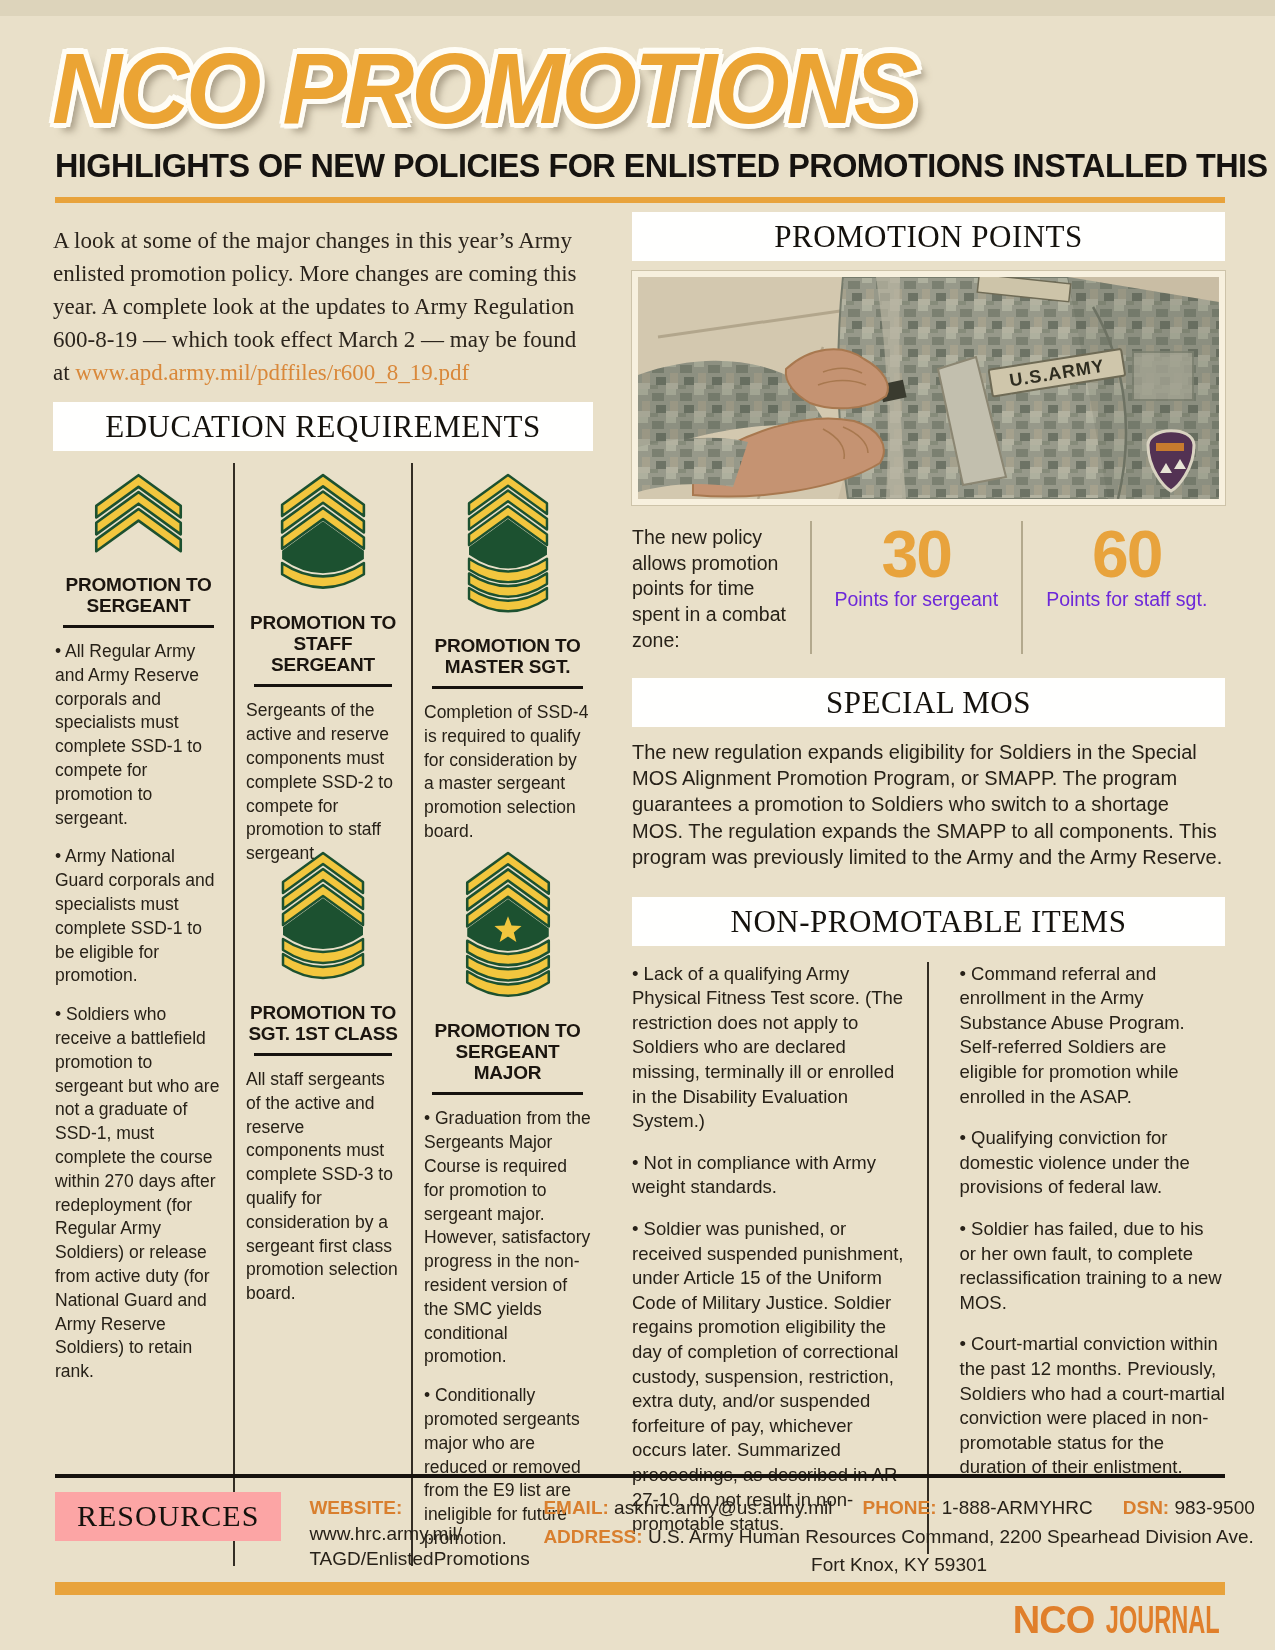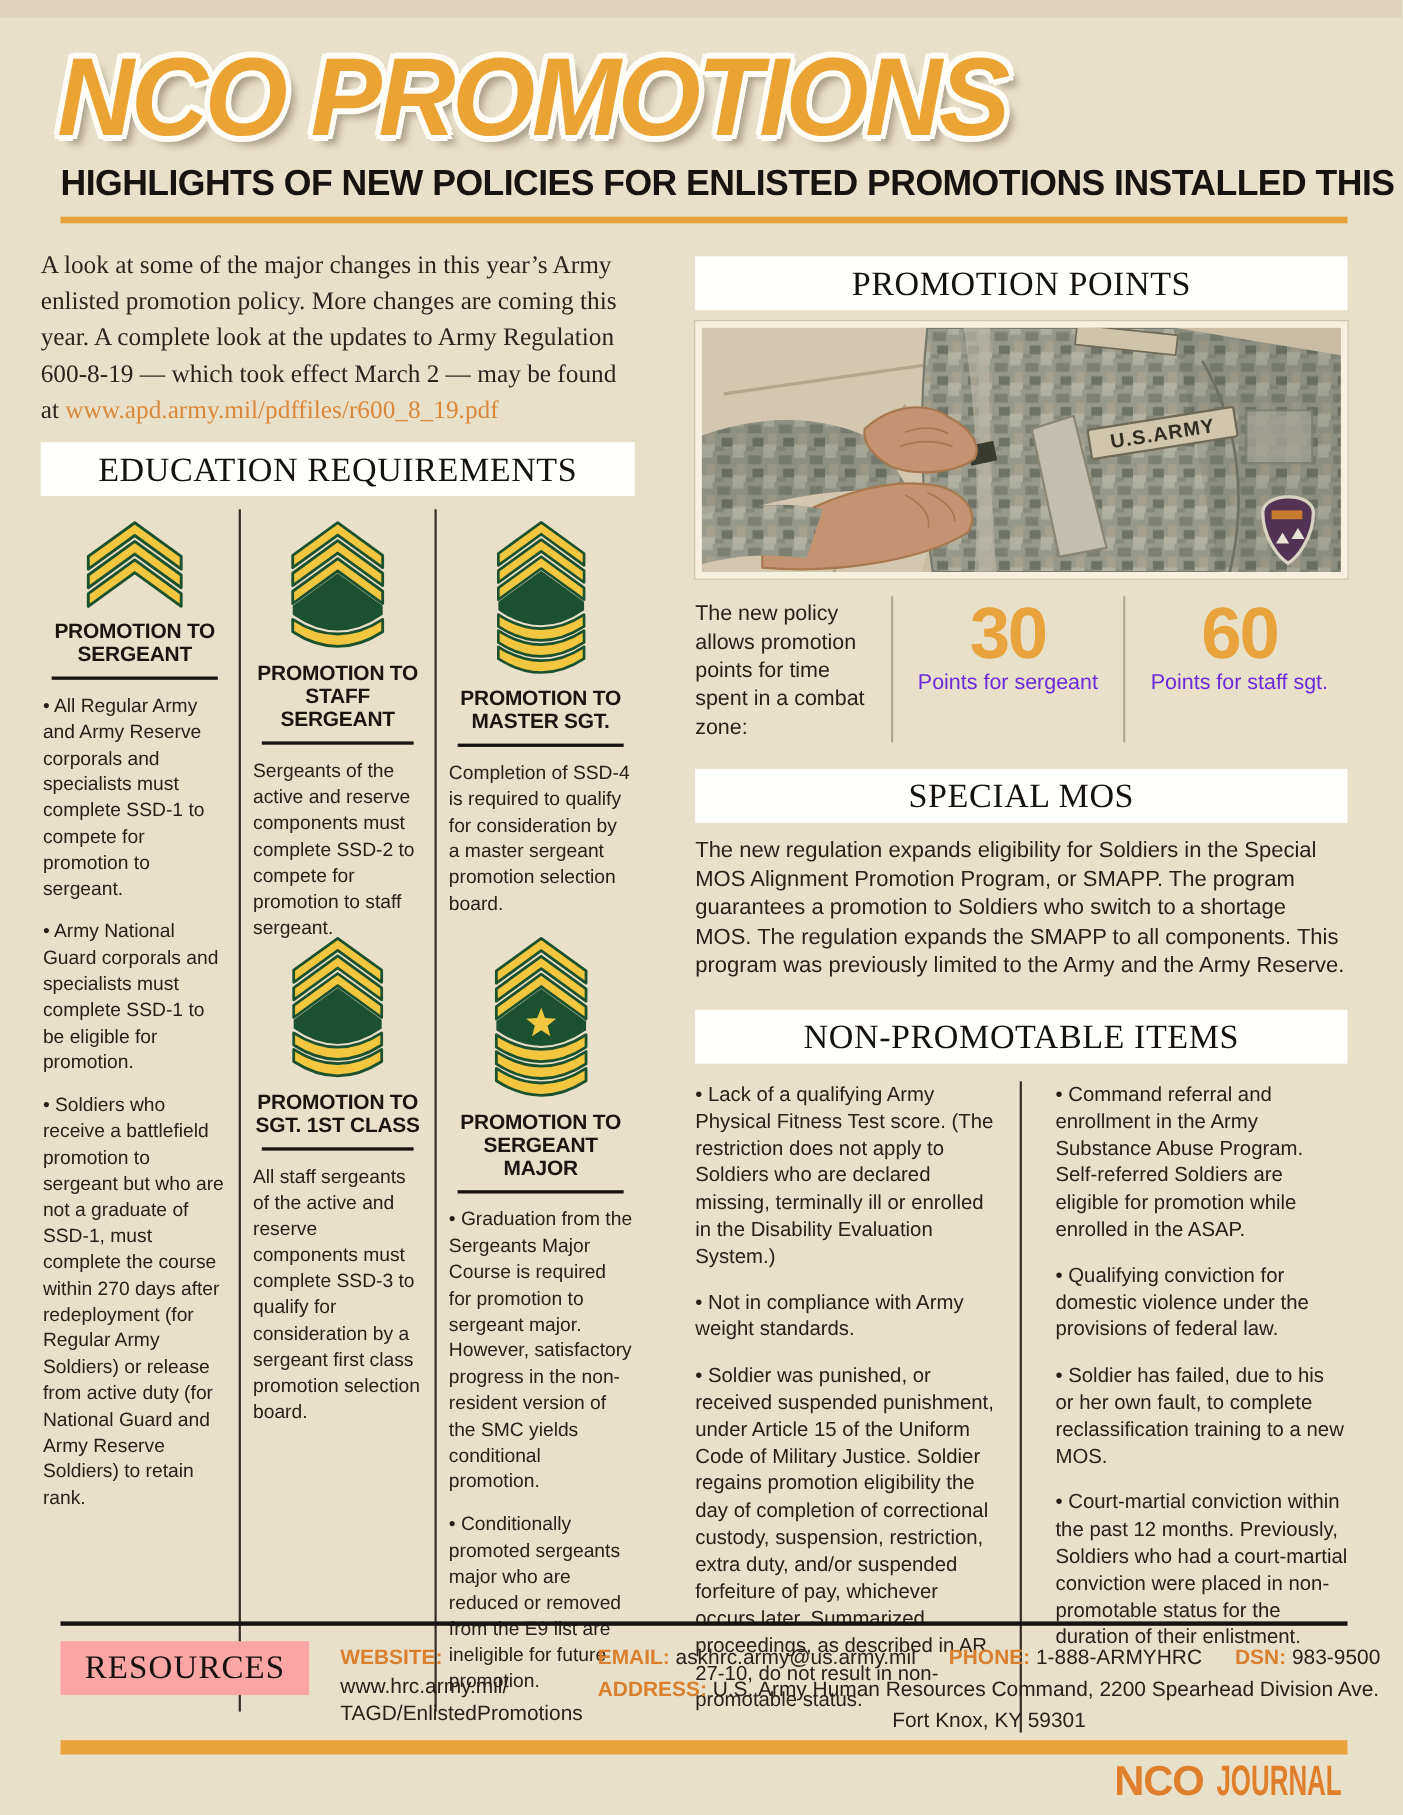--- a/index.html
+++ b/index.html
@@ -28,44 +28,44 @@
   }
   .accent-rule{position:absolute;left:55px;top:197px;width:1170px;height:6px;background:#e8a33c;}
   
   .box-heading{
     background:#fffffe;text-align:center;
     font-family:"Liberation Serif",serif;font-weight:400;
     font-size:31px;color:#15120d;letter-spacing:.5px;
     padding:7px 0 6px 0;
   }
   
-  .left-col{position:absolute;left:37px;top:224px;width:540px;}
+  .left-col{position:absolute;left:53px;top:224px;width:540px;}
   .intro{
     font-family:"Liberation Serif",serif;font-size:23px;line-height:1.44;color:#2b241c;margin:0;
   }
   .intro a{color:#d9883a;text-decoration:none;}
   .edu-heading{margin-top:12px;}
   .edu-grid{
     display:grid;grid-template-columns:1fr 1fr 1fr;
     margin-top:12px;min-height:995px;
   }
   .edu-col{padding:6px 11px 0 11px;}
   .edu-col.first{padding-left:2px;}
   .edu-col.mid{border-left:2px solid #332d24;border-right:2px solid #332d24;}
   .edu-col.last{padding-right:2px;}
   .edu-block.fixed{height:374px;}
   .insignia-wrap{display:flex;justify-content:center;margin-top:4px;}
   .rank-title{
     font-size:19px;font-weight:bold;text-align:center;line-height:1.12;
-    color:#1b150f;letter-spacing:-.2px;
+    color:#1b150f;margin-top:10px;letter-spacing:-.2px;
   }
   .rank-rule{border:none;border-top:3px solid #17130e;width:90%;margin:9px auto 12px auto;}
   .edu-col p{font-size:17.5px;line-height:1.36;margin:0 0 15px 0;color:#272118;}
   
-  .right-col{position:absolute;left:632px;top:233px;width:593px;}
+  .right-col{position:absolute;left:632px;top:212px;width:593px;}
   .photo-frame{
     margin-top:10px;border:6px solid #f7f0de;box-shadow:0 0 0 1px #cdc3a9;
     height:222px;overflow:hidden;background:#c9bda4;
   }
   .photo-frame svg{display:block;}
   .points-row{display:flex;align-items:stretch;margin-top:16px;min-height:100px;}
   .pp-lead{width:172px;font-size:19.5px;line-height:1.32;padding-top:4px;}
   .pp-div{width:2px;background:#b3a98d;margin:0 6px;}
   .pp-stat{flex:1;text-align:center;padding-top:0;}
   .pp-value{font-size:66px;font-weight:900;color:#e8a33c;line-height:1.02;letter-spacing:-2px;}

